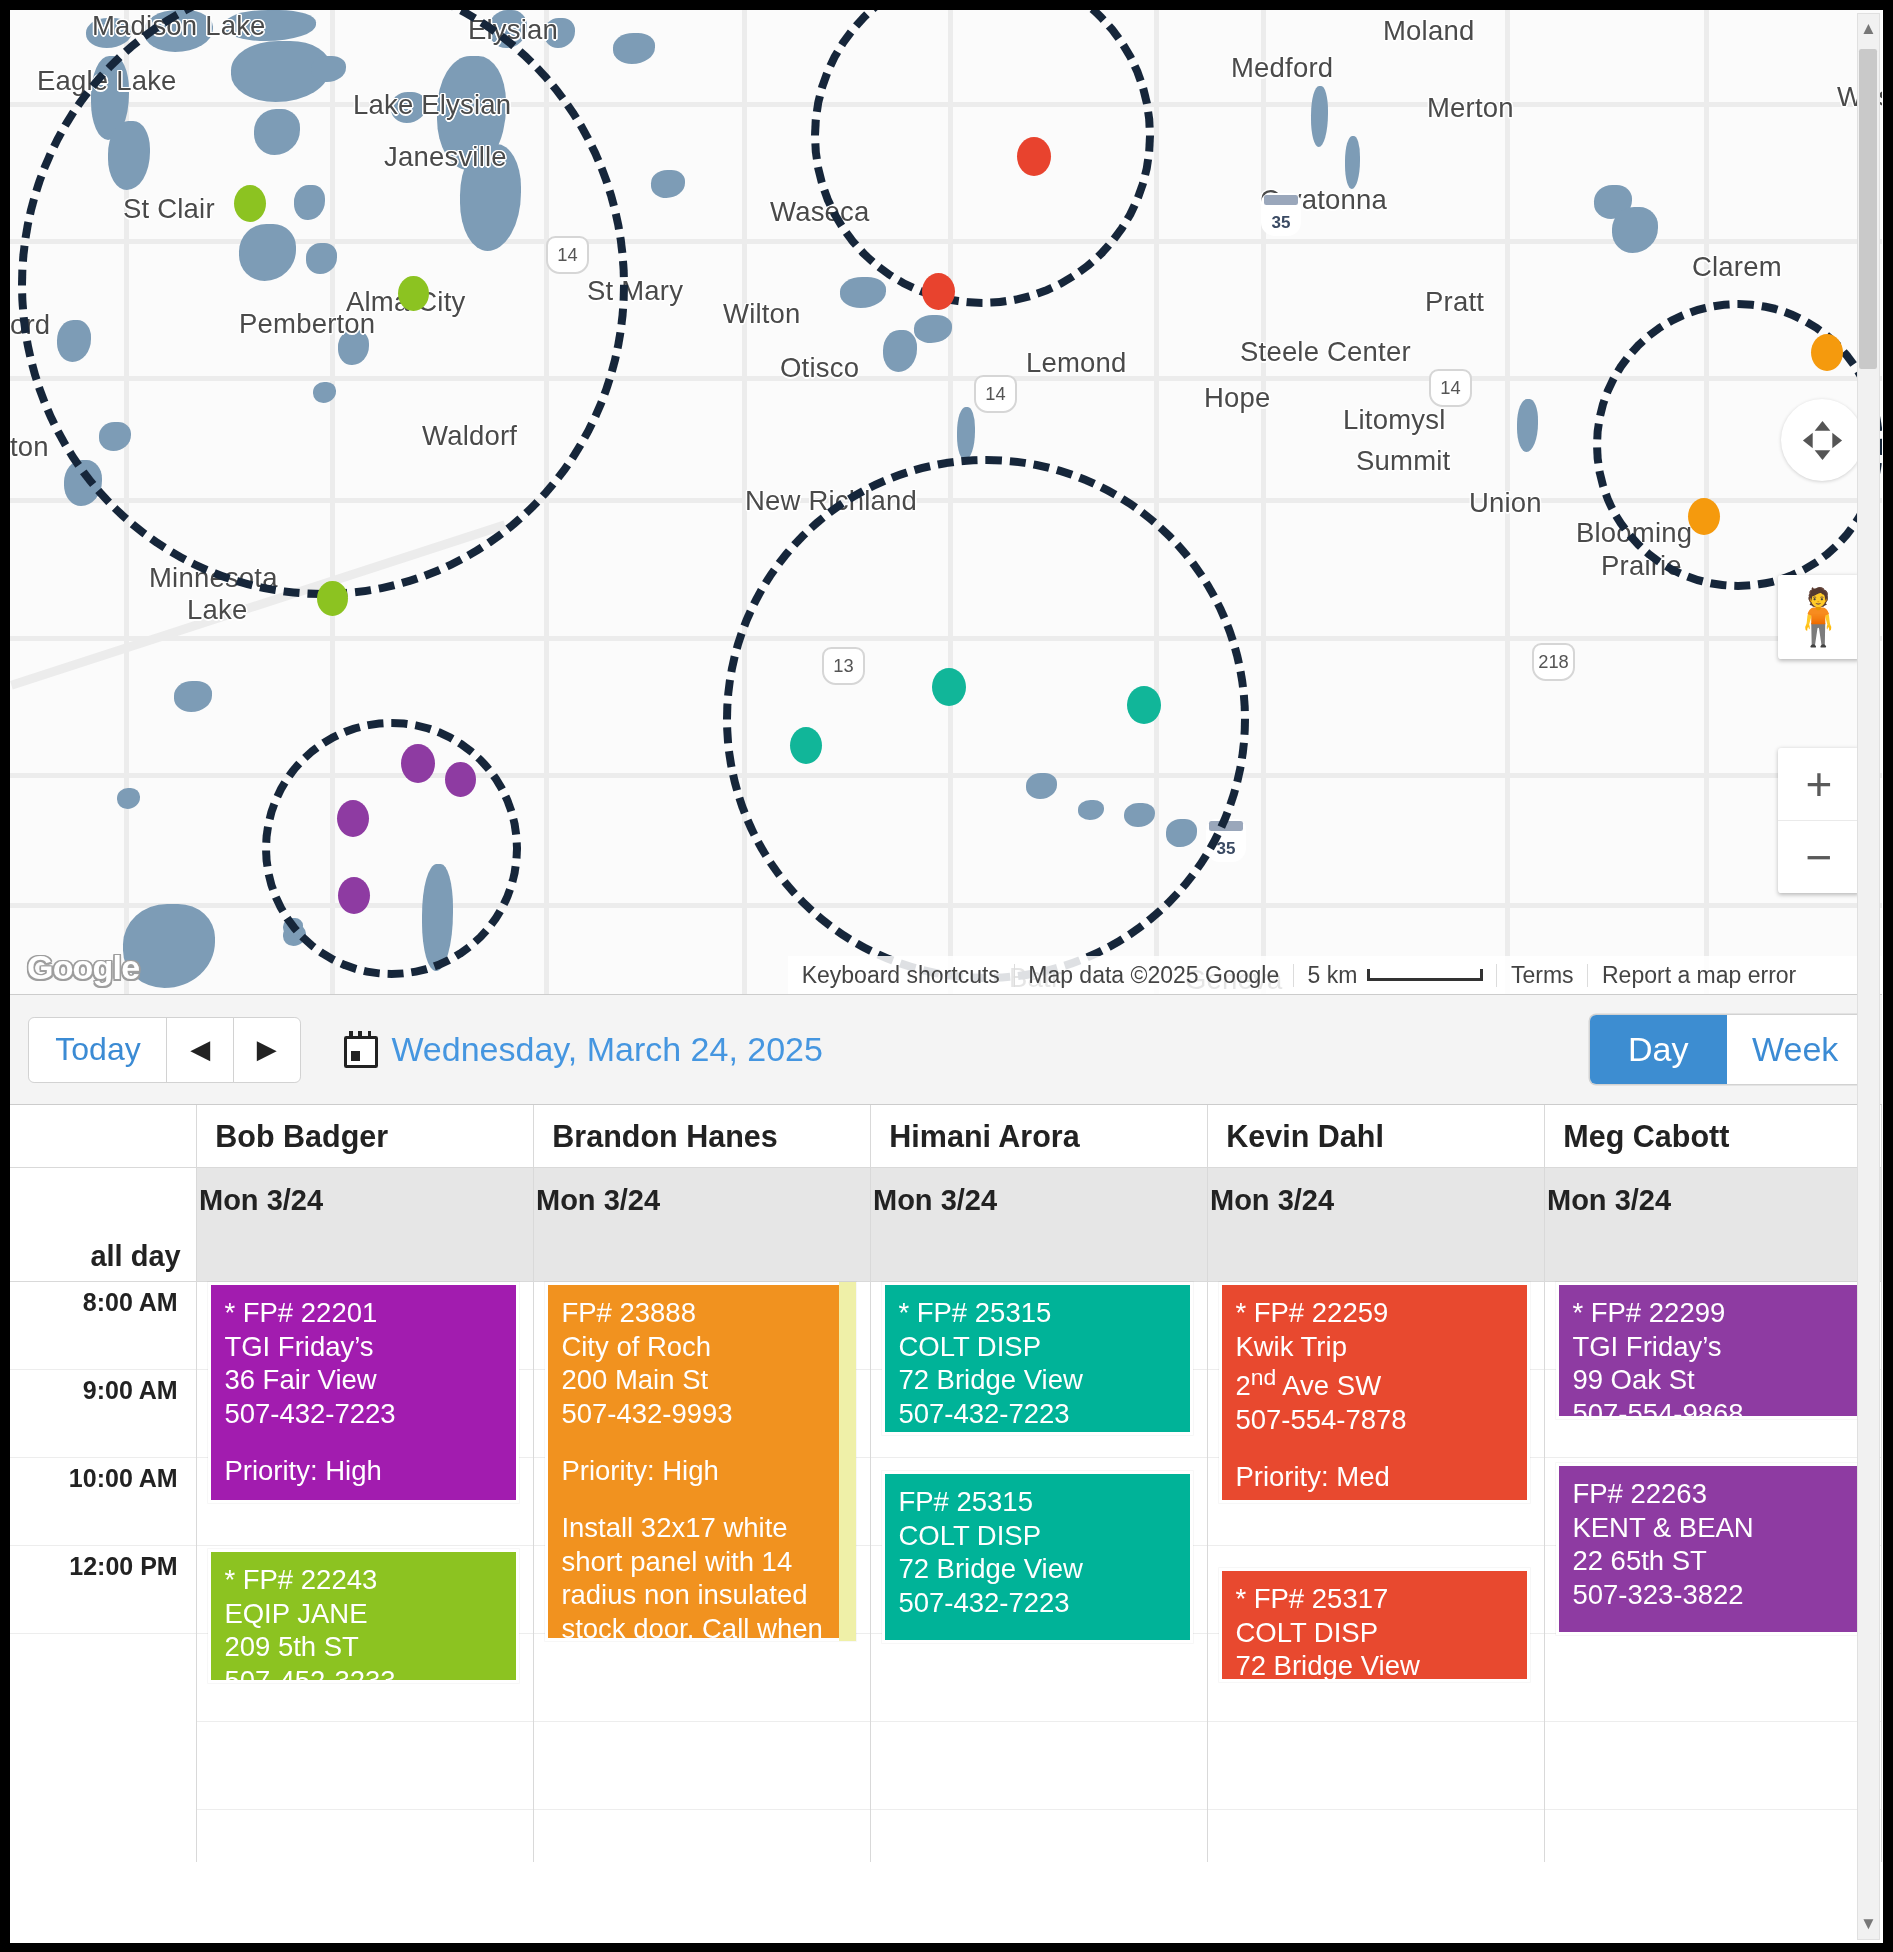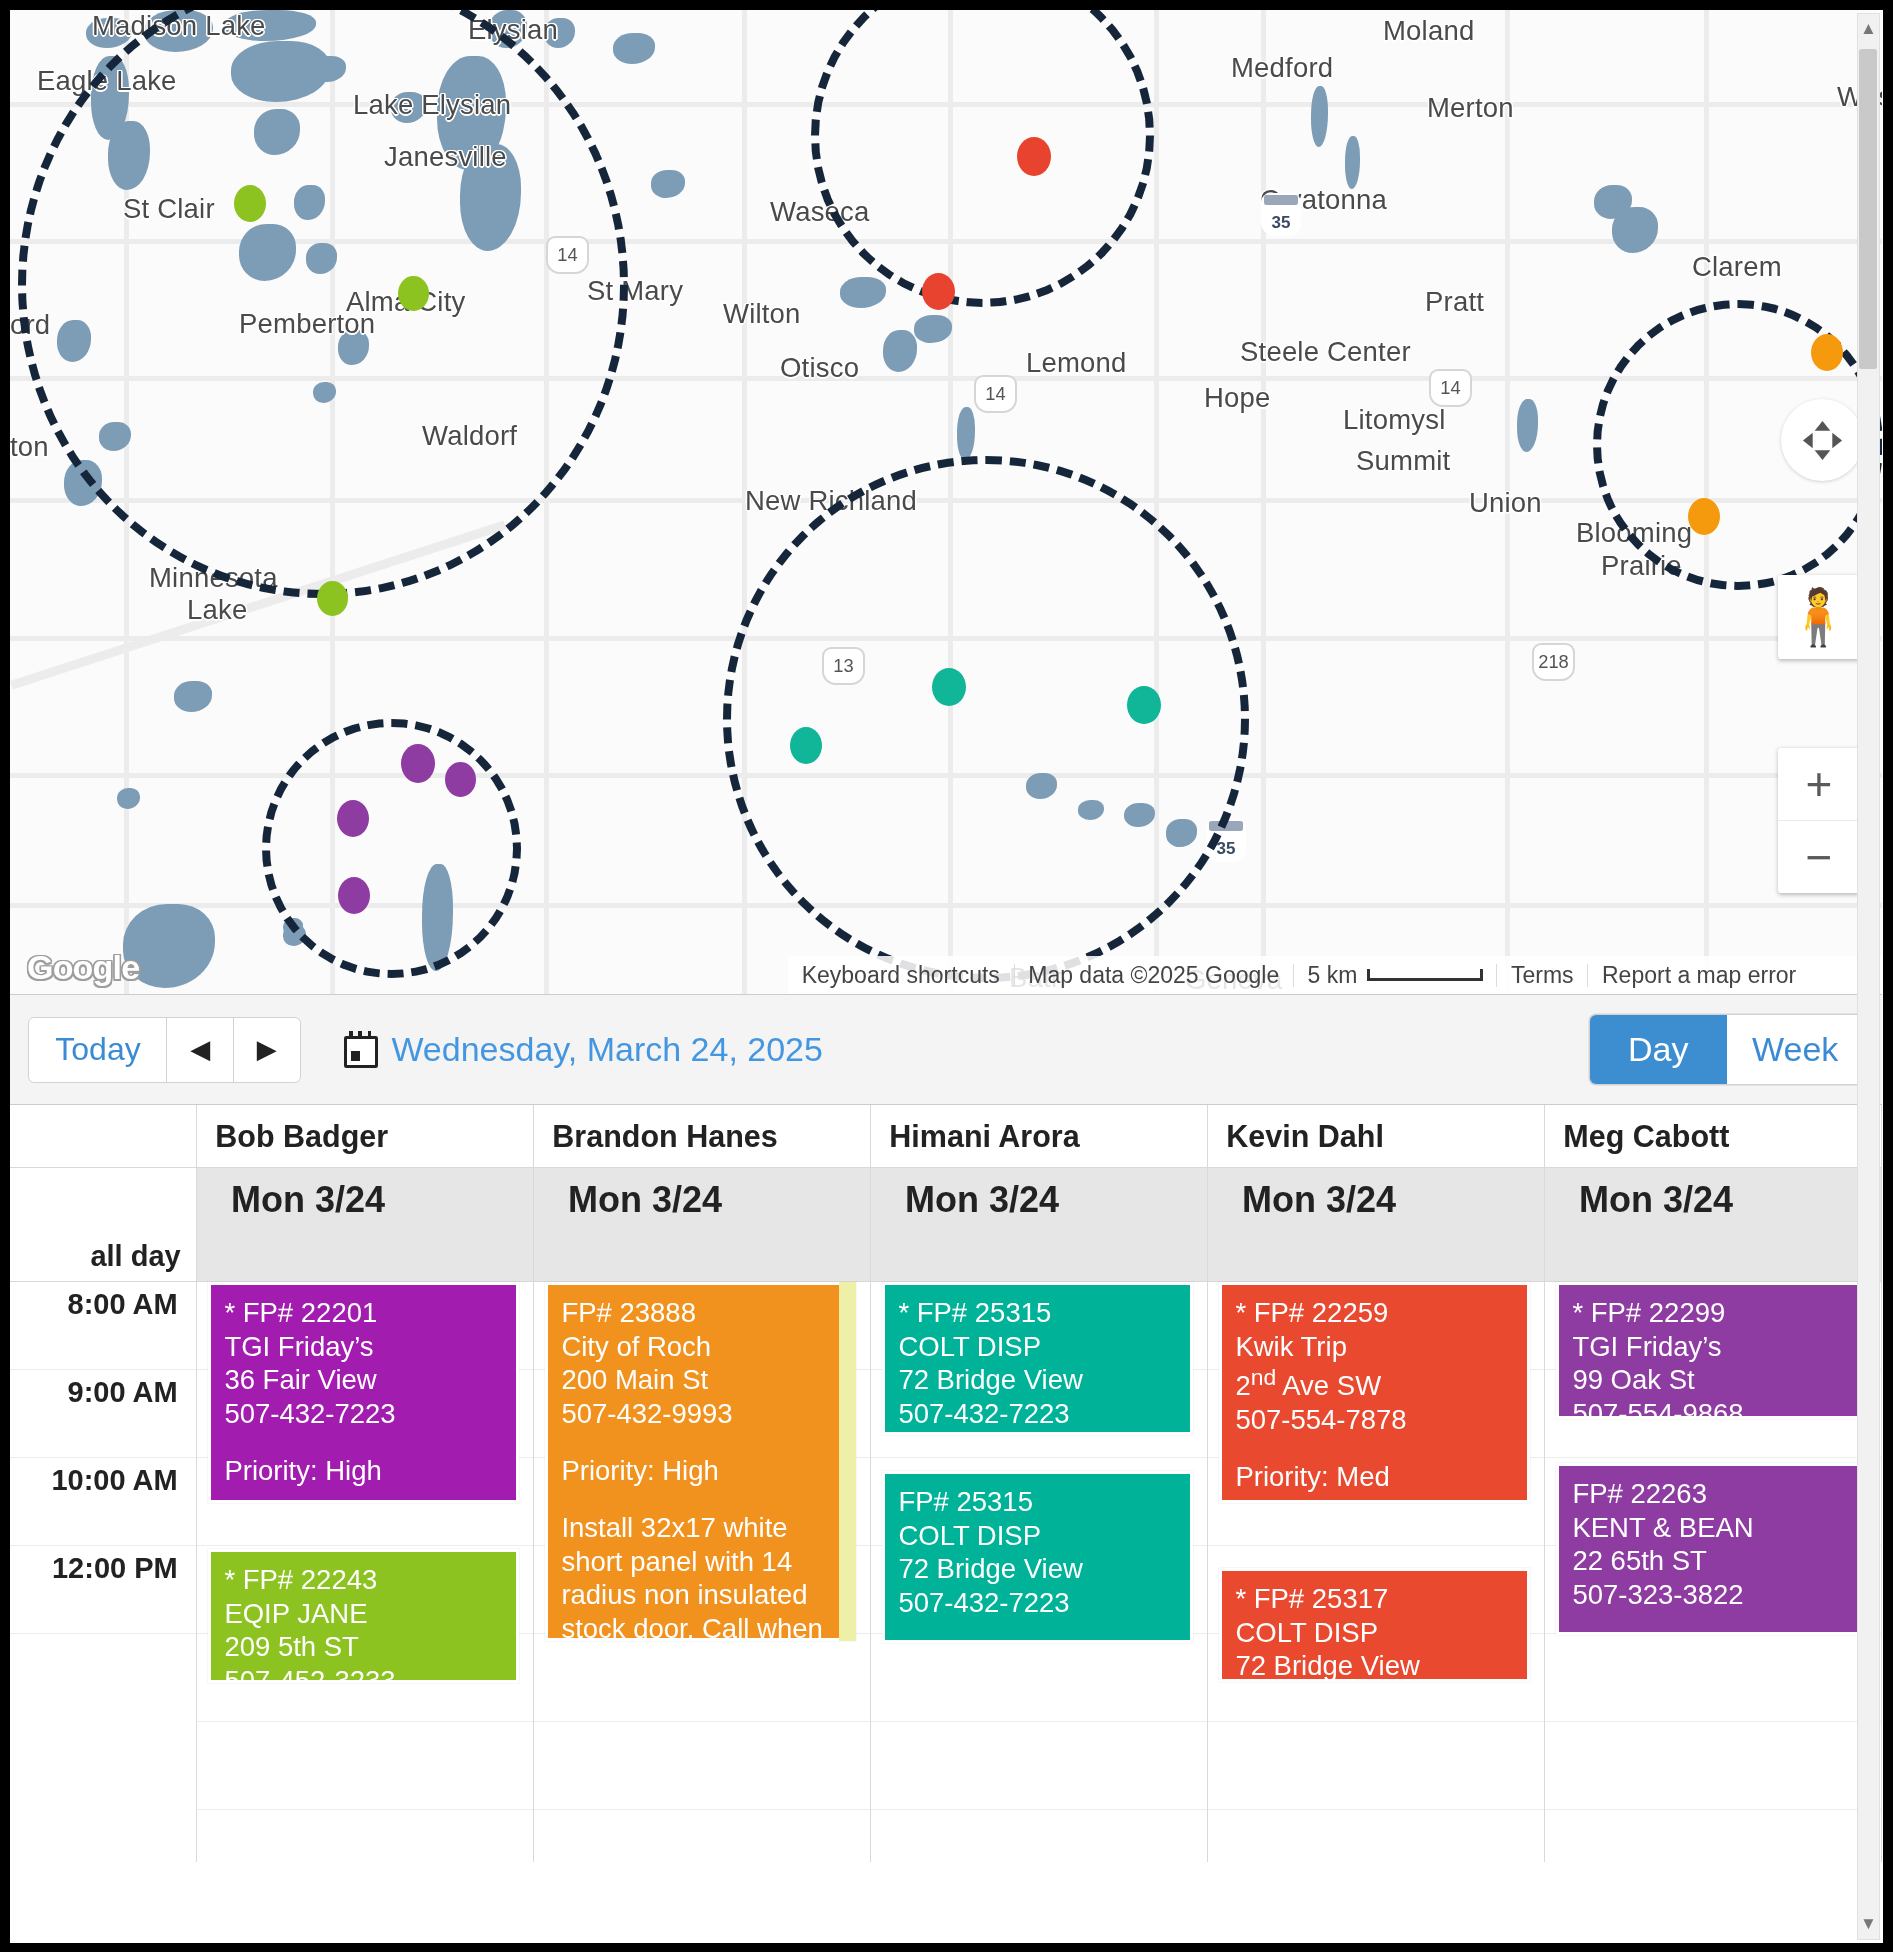--- a/index.html
+++ b/index.html
@@ -134,22 +134,22 @@
 
   .hdr-row > div {
     height: 63px; border-right: 1.5px solid #d9d9d9; border-bottom: 1.5px solid #d9d9d9;
     display: flex; align-items: center; padding-left: 18.3px;
     font-size: 30.5px; font-weight: bold; color: #222; background: #fff;
   }
   .hdr-row > div:first-child { border-right: 1.5px solid #d9d9d9; }
 
   .date-row > div {
     height: 64px; border-right: 1.5px solid #d9d9d9;
-    display: flex; align-items: center; padding-left: 34px;
-    font-size: 36px; font-weight: bold; color: #222; background: #e6e6e6;
+    display: flex; align-items: center; padding-left: 2px;
+    font-size: 29px; font-weight: bold; color: #222; background: #e6e6e6;
   }
   .date-row > div:first-child { background: #fff; }
 
   .allday-row > div {
     height: 50px; border-right: 1.5px solid #d9d9d9; border-bottom: 1.5px solid #d9d9d9;
     display: flex; align-items: center; background: #e6e6e6;
   }
   .allday-row > div:first-child {
     background: #fff; justify-content: flex-end; padding-right: 15.3px;
     font-size: 29px; font-weight: bold; color: #222;
@@ -157,21 +157,21 @@
 
   .body-area { position: relative; }
   .time-col {
     position: absolute; left: 0; top: 0; width: 187px; bottom: 0;
     border-right: 1.5px solid #d9d9d9; background: #fff; z-index: 3;
   }
   .time-slot {
     height: 88px; border-bottom: 1.5px solid #ededed; position: relative;
   }
   .time-slot span {
-    position: absolute; right: 18.3px; top: 6.1px; font-size: 29px;
+    position: absolute; right: 18.3px; top: 6.1px; font-size: 25px;
     font-weight: bold; color: #222; white-space: nowrap;
   }
 
   .lanes {
     position: absolute; left: 187px; right: 0; top: 0; bottom: 0;
     display: grid; grid-template-columns: repeat(5, 1fr);
   }
   .lane { position: relative; border-right: 1.5px solid #d9d9d9; }
   .lane-lines { position: absolute; inset: 0; }
   .lane-lines div { height: 88px; border-bottom: 1.5px solid #ededed; }

